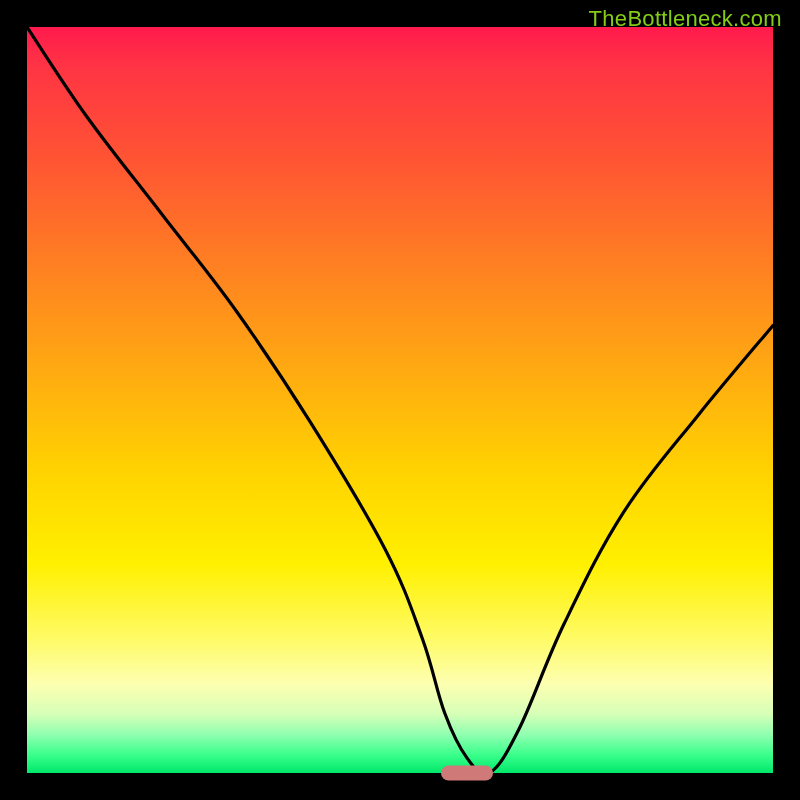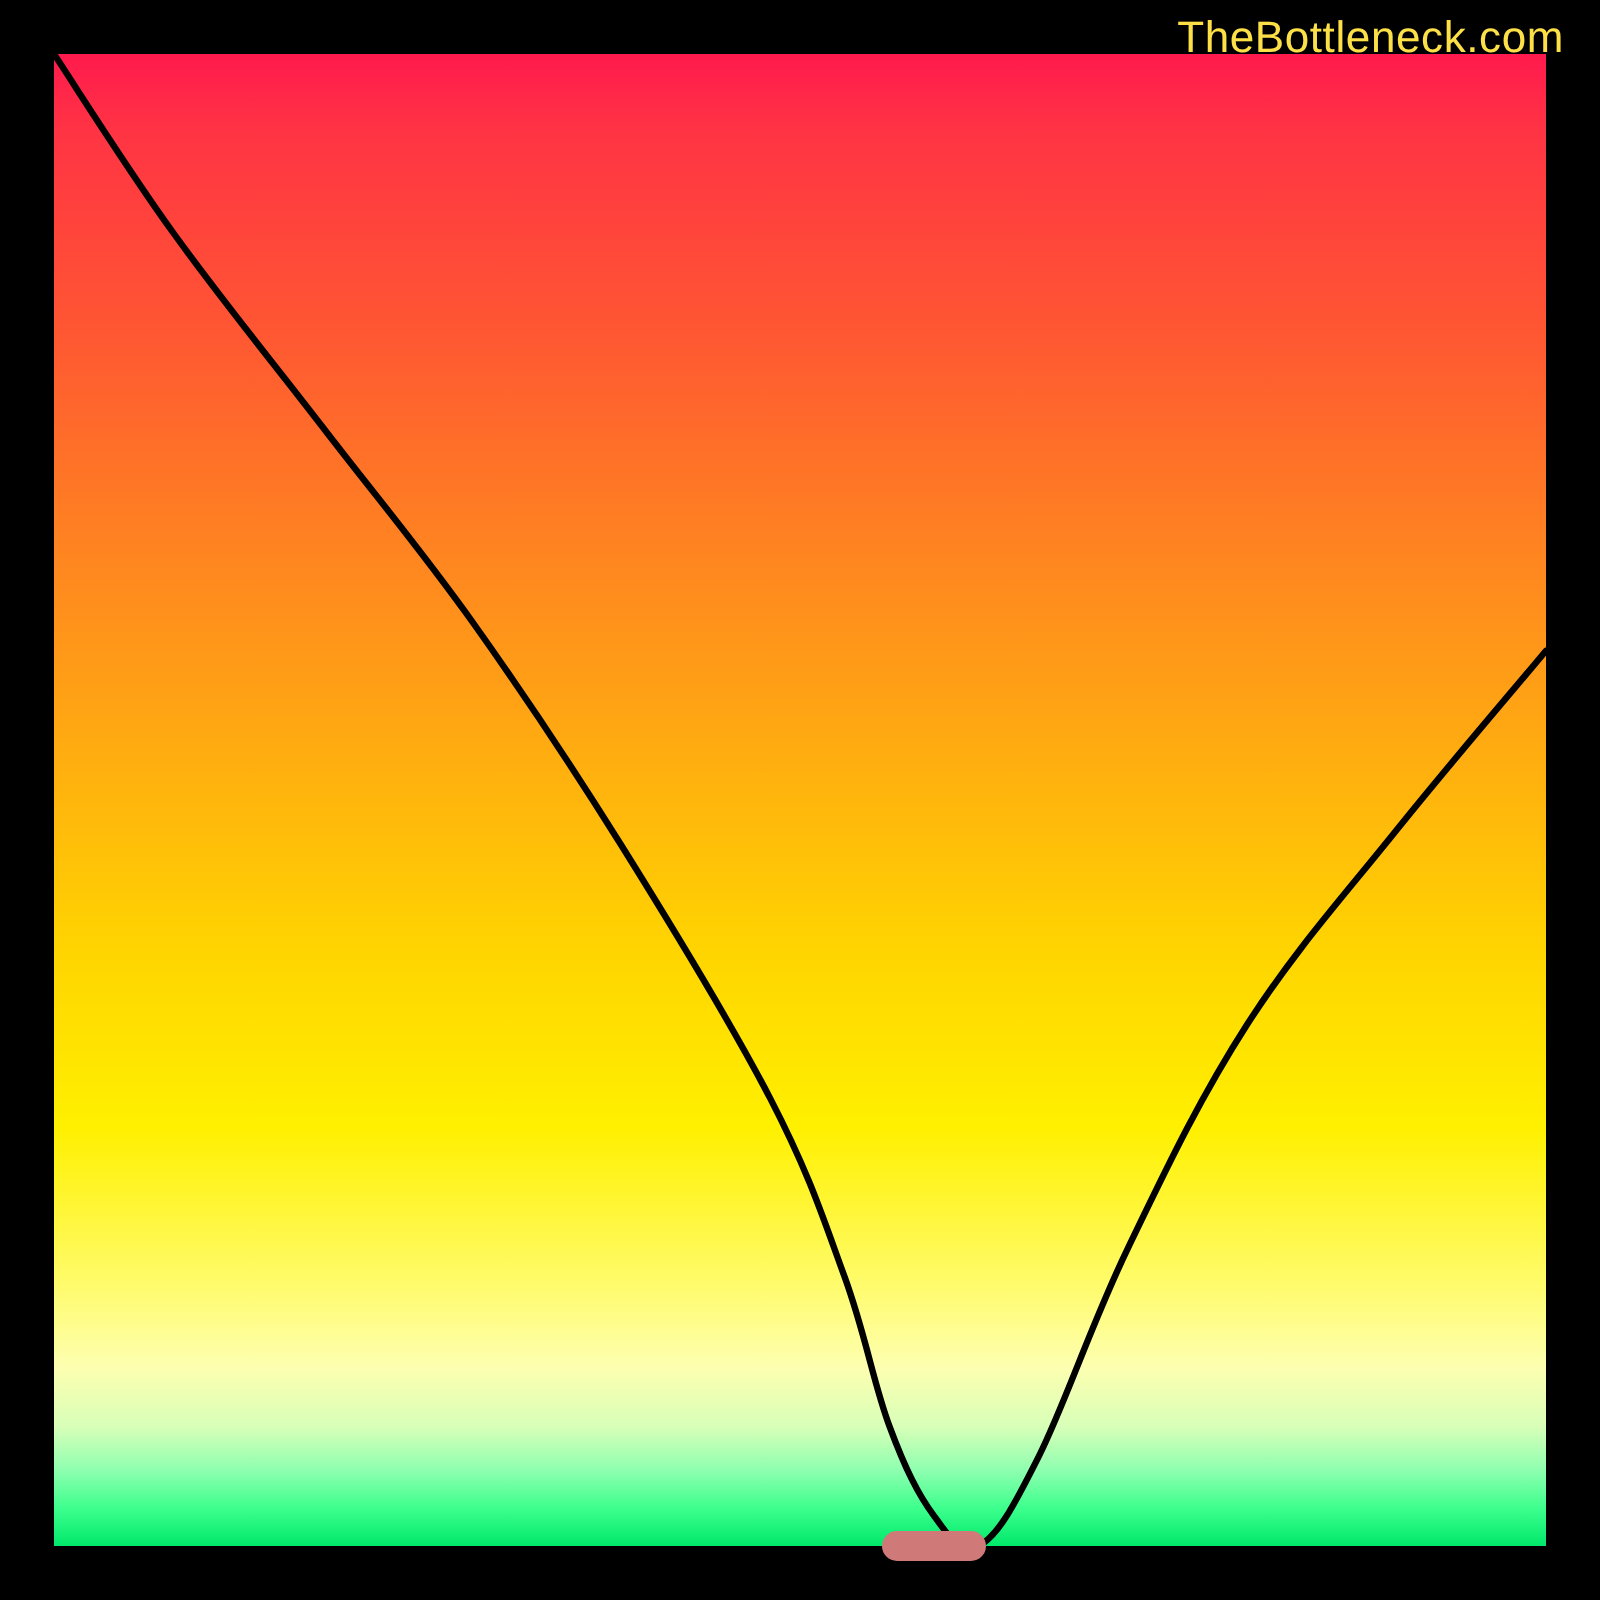--- a/index.html
+++ b/index.html
@@ -8,21 +8,21 @@
     height: 800px;
     background: #000;
     position: relative;
     font-family: Arial, sans-serif;
     overflow: hidden;
   }
   .watermark {
     position: absolute;
     top: 6px;
     right: 18px;
-    color: #fde047;
+    color: #84cc16;
     font-size: 22px;
     font-weight: 500;
     letter-spacing: 0.3px;
     z-index: 10;
   }
   .plot-frame {
     position: absolute;
     left: 27px;
     top: 27px;
     width: 746px;

